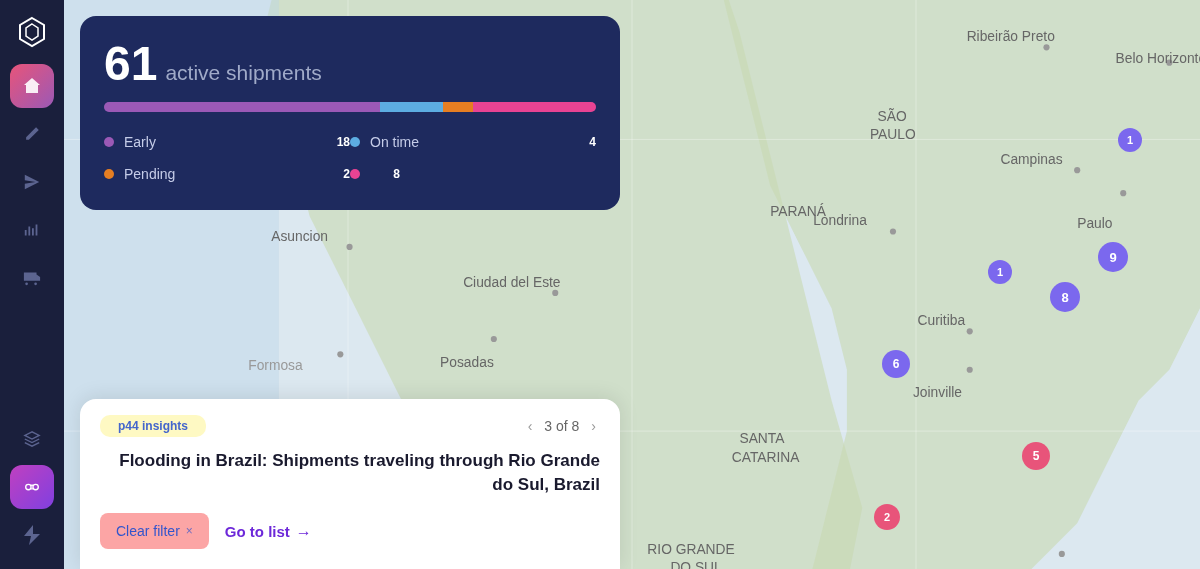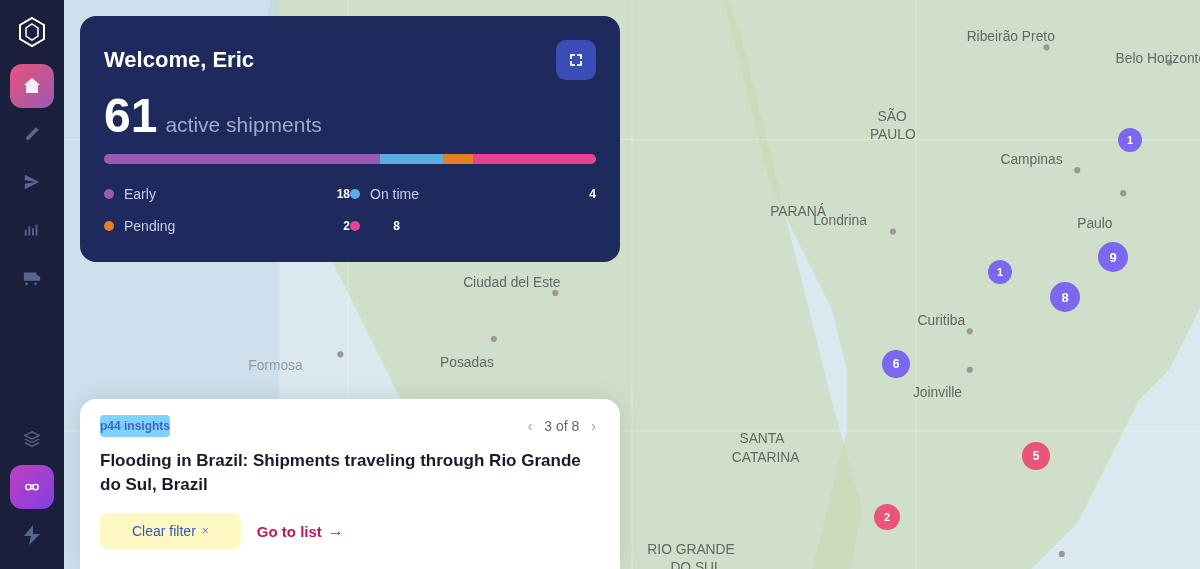--- a/index.html
+++ b/index.html
@@ -208,26 +208,26 @@
     }
 
     .insights-header {
       display: flex;
       justify-content: space-between;
       align-items: center;
       margin-bottom: 12px;
     }
 
     .insights-badge {
-      background: #7dd3fc;
+      background: #fef9c3;
       color: #4466cc;
       font-size: 12px;
       font-weight: 600;
-      padding: 4px 0;
-      border-radius: 4px;
+      padding: 4px 18px;
+      border-radius: 10px;
     }
 
     .insights-nav {
       display: flex;
       align-items: center;
       gap: 8px;
       color: #666;
       font-size: 14px;
     }
 
@@ -240,54 +240,55 @@
       padding: 2px 4px;
       line-height: 1;
     }
 
     .insights-title {
       font-size: 17px;
       font-weight: 700;
       color: #1a1a2e;
       line-height: 1.4;
       margin-bottom: 16px;
+      text-align: right;
     }
 
     .insights-actions {
       display: flex;
       gap: 16px;
       align-items: center;
     }
 
     .clear-filter-btn {
       display: flex;
       align-items: center;
       gap: 6px;
-      background: #fef9c3;
+      background: #fca5a5;
       color: #3355cc;
       border: none;
       border-radius: 8px;
-      padding: 10px 32px;
+      padding: 10px 16px;
       font-size: 14px;
       font-weight: 500;
       cursor: pointer;
     }
 
     .clear-x {
       font-size: 12px;
       opacity: 0.7;
     }
 
     .goto-list-btn {
       display: flex;
       align-items: center;
       gap: 6px;
       background: none;
       border: none;
-      color: #be185d;
+      color: #6d28d9;
       font-size: 15px;
       font-weight: 600;
       cursor: pointer;
       padding: 8px 0;
     }
 
     .goto-arrow {
       font-size: 16px;
     }
 
@@ -444,28 +445,20 @@
     </div>
     <div class="map-cluster cluster-pink" style="top: 442px; right: 150px; width: 28px; height: 28px; font-size: 12px;">
       <span>5</span>
     </div>
     <div class="map-cluster cluster-pink" style="top: 504px; right: 300px; width: 26px; height: 26px; font-size: 11px;">
       <span>2</span>
     </div>
   </div>
 
   <div class="dashboard-card">
-    <div class="card-header">
-      <h1 class="welcome-title">Welcome, Eric</h1>
-      <button class="expand-btn">
-        <svg width="16" height="16" viewBox="0 0 16 16" fill="white">
-          <path d="M2 2h5v2H4v3H2V2zm9 0h3v5h-2V4h-3V2zM2 9h2v3h3v2H2V9zm9 3h3V9h-2v3h-3v2h5v-2h-3z" opacity="0.9"></path>
-        </svg>
-      </button>
-    </div>
 
     <div class="shipment-count">
       <span class="count-number">61</span>
       <span class="count-label">active shipments</span>
     </div>
 
     <div class="progress-bar">
       <div class="progress-early" style="width: 56%;"></div>
       <div class="progress-ontime" style="width: 13%;"></div>
       <div class="progress-pending" style="width: 6%;"></div>

